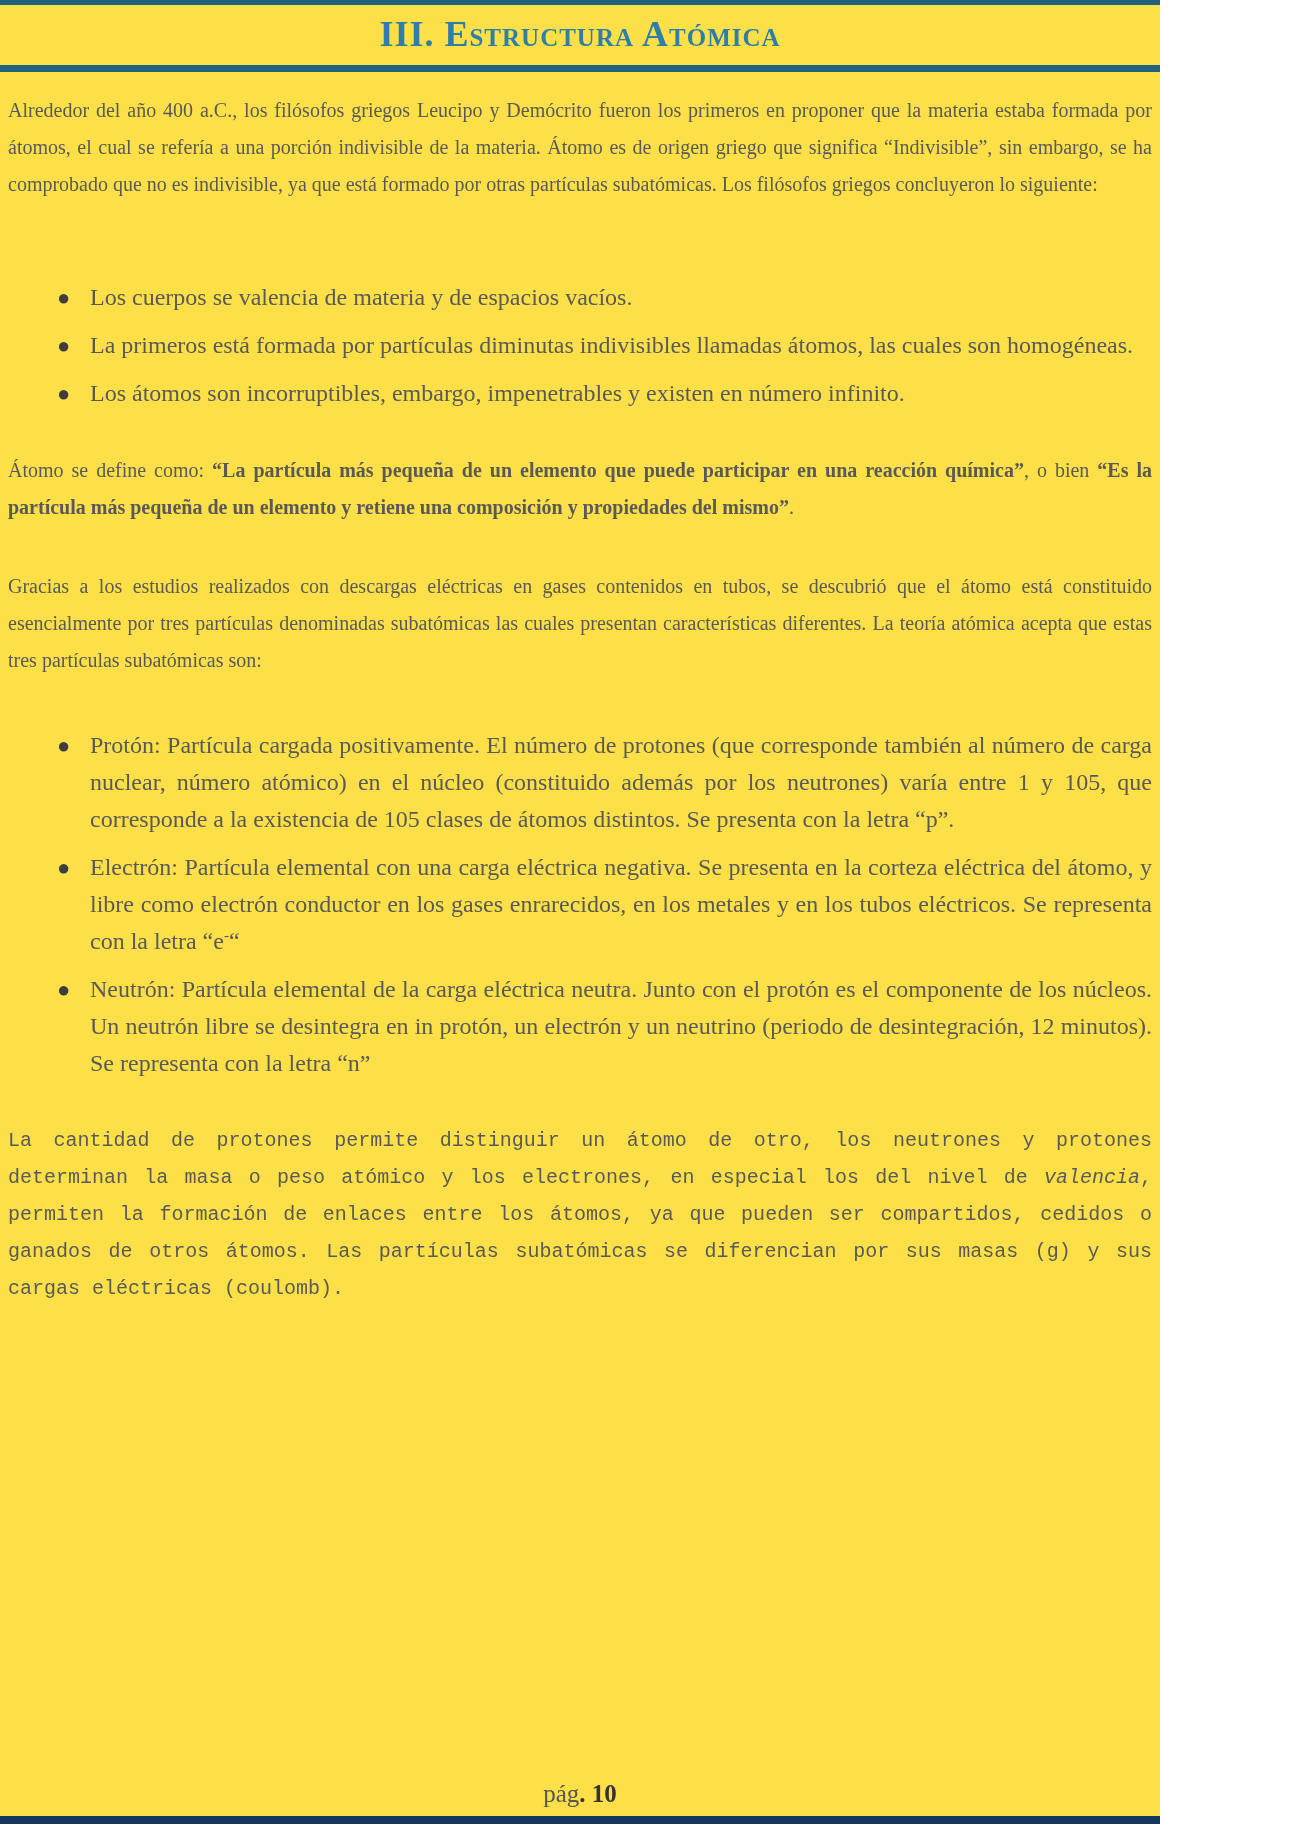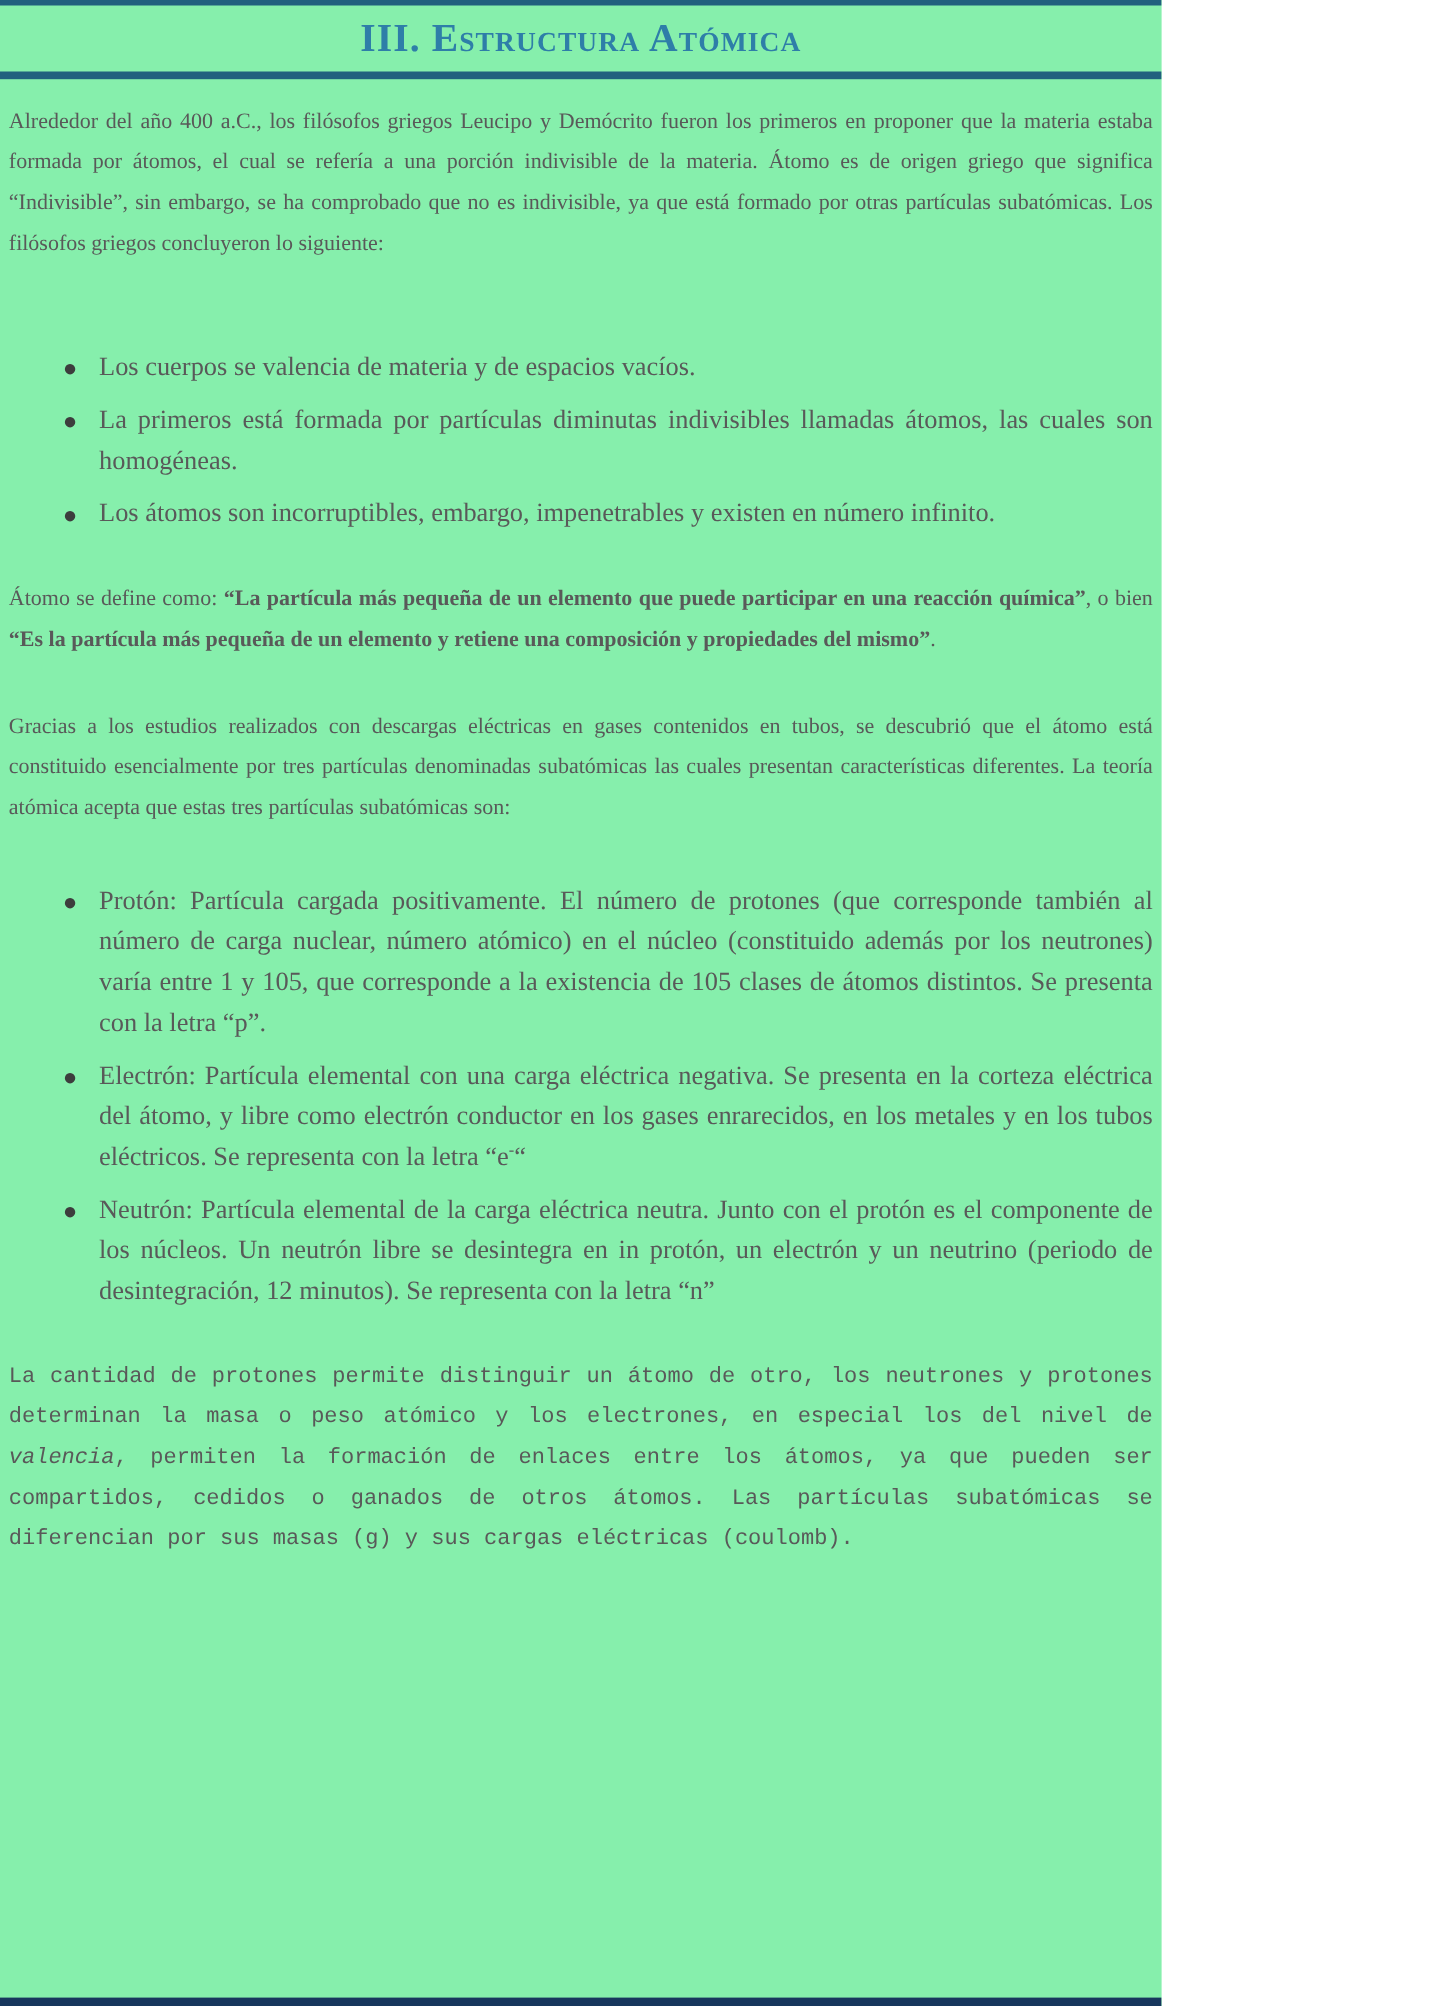--- a/index.html
+++ b/index.html
@@ -11,21 +11,21 @@
     --footer-bar:#17365D;
   }
   *{margin:0;padding:0;box-sizing:border-box;}
   html,body{background:#ffffff;}
   body{
     width:1316px;height:1824px;
     font-family:"Liberation Serif","DejaVu Serif",serif;
     color:var(--body-gray);
     overflow:hidden;
   }
-  .page{position:relative;width:1056px;height:1824px;background:#86efac;overflow:hidden;}
+  .page{position:relative;width:1160px;height:1824px;background:#fde047;overflow:hidden;}
 
   .top-rule{height:5px;background:var(--rule-teal);}
   .doc-title{
     text-align:center;
     font-variant:small-caps;
     font-weight:bold;
     font-size:36px;
     line-height:48px;
     padding-top:5px;
     color:var(--title-teal);
@@ -150,16 +150,19 @@
       <li>
         <span class="marker">●</span>
         <span class="li-text"><span>Neutrón: Partícula elemental de la carga eléctrica neutra. Junto con el protón es el componente de los núcleos. Un neutrón libre se desintegra en in protón, un electrón y un neutrino (periodo de desintegración, 12 minutos). Se representa con la letra “n”</span></span>
       </li>
     </ul>
 
     <p class="body-par p-closing"><span>La cantidad de protones permite distinguir un átomo de otro, los neutrones y protones determinan la masa o peso atómico y los electrones, en especial los del nivel de </span><span class="i">valencia</span><span>, permiten la formación de enlaces entre los átomos, ya que pueden ser compartidos, cedidos o ganados de otros átomos. Las partículas subatómicas se diferencian por sus masas (g) y sus cargas eléctricas (coulomb).</span></p>
 
   </div>
 
+  <div class="footer">
+    <span>pág</span><span class="page-num">. 10</span>
+  </div>
 
   <div class="bottom-bar"></div>
 
 </div>
 
 </body></html>

